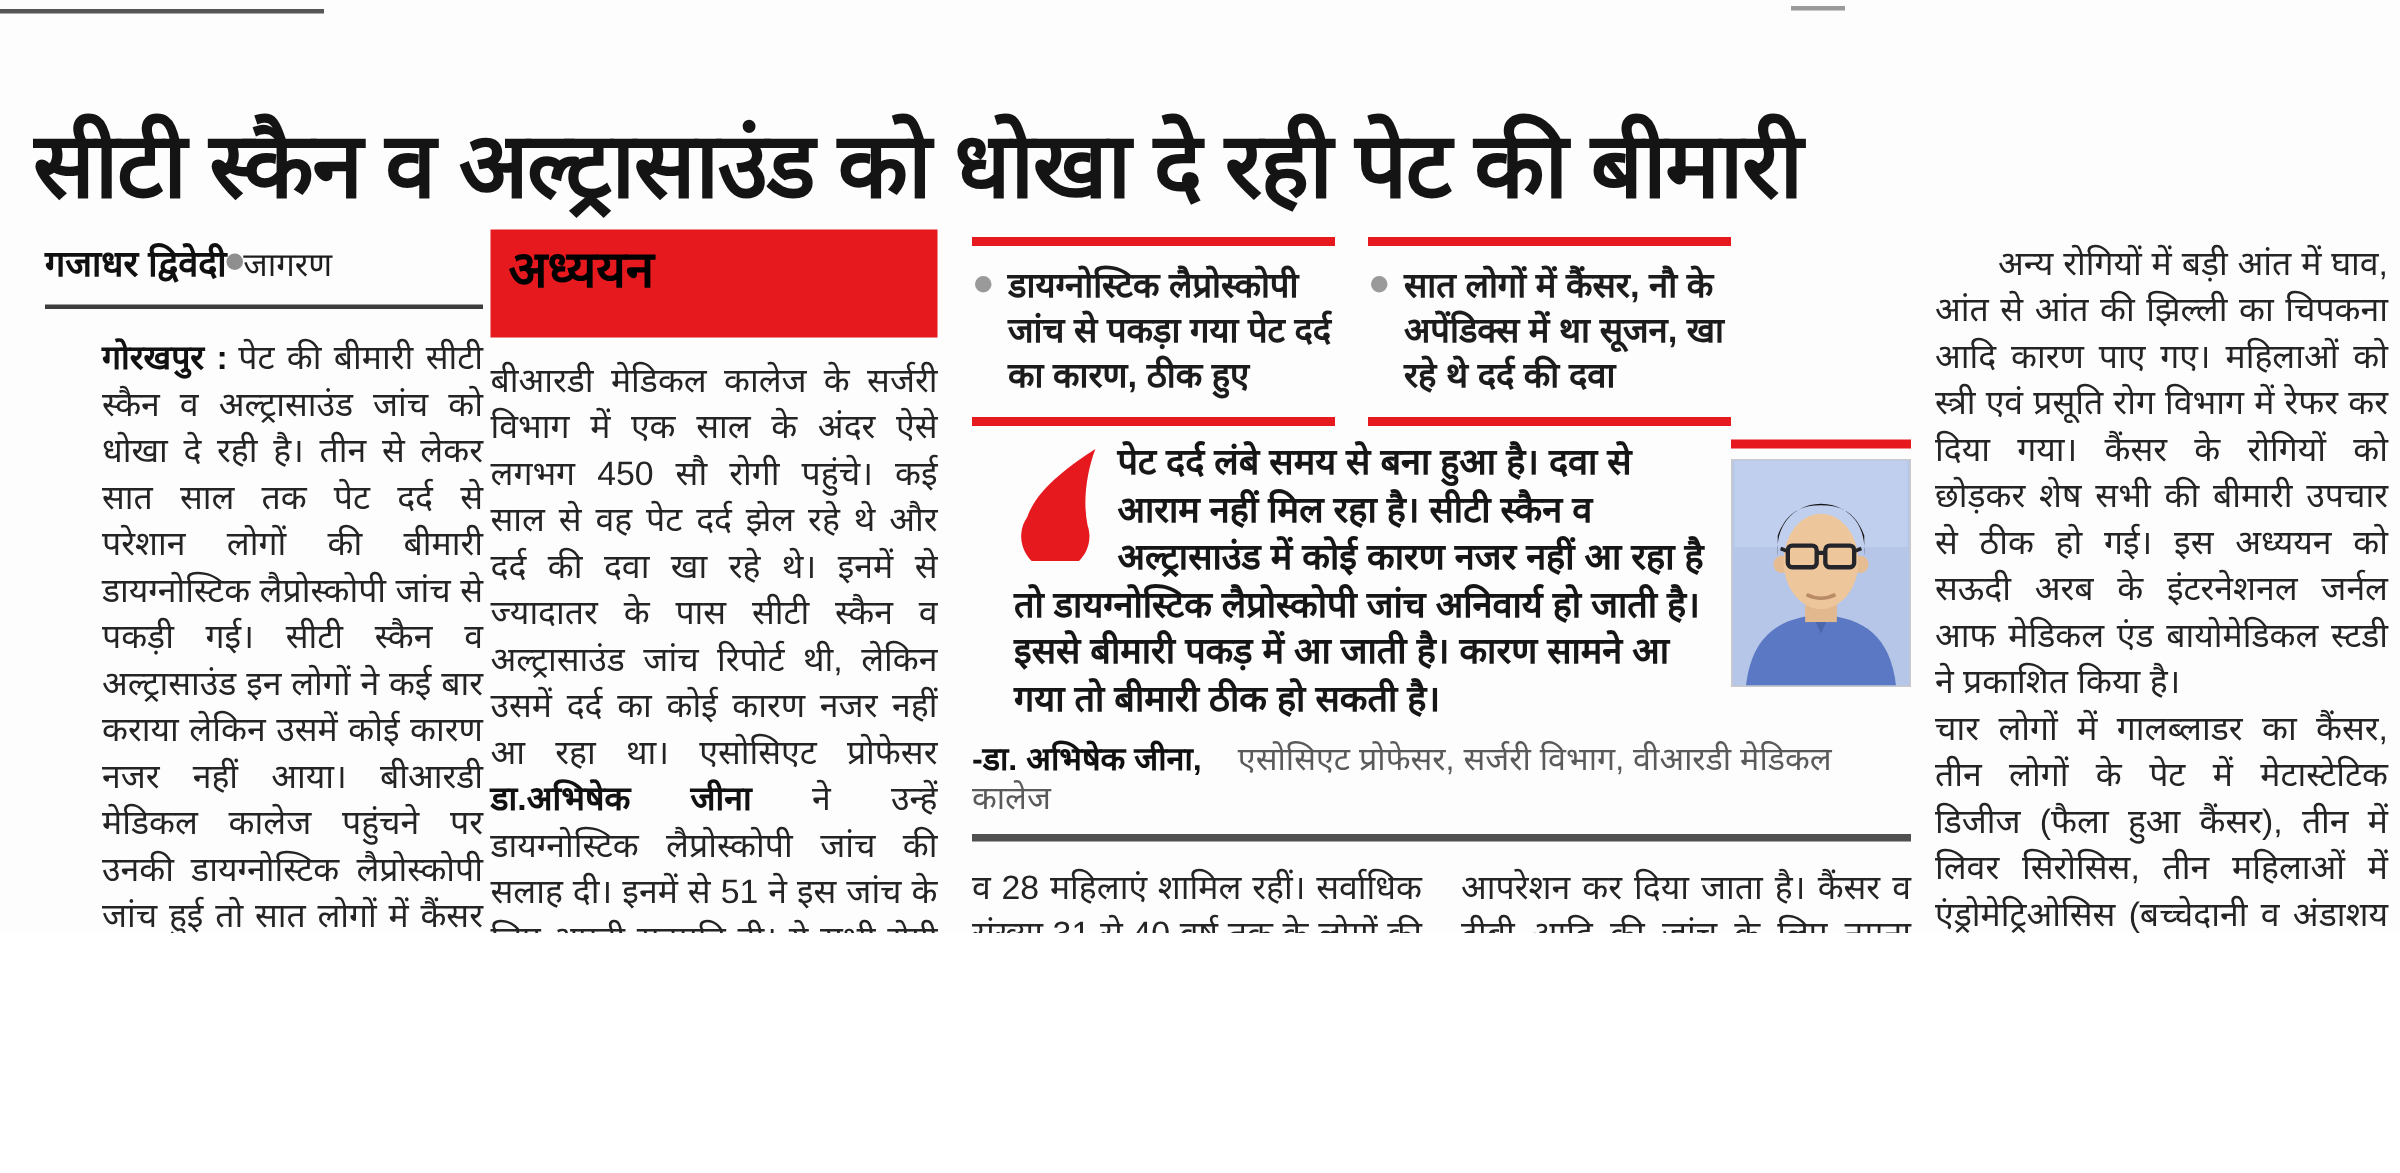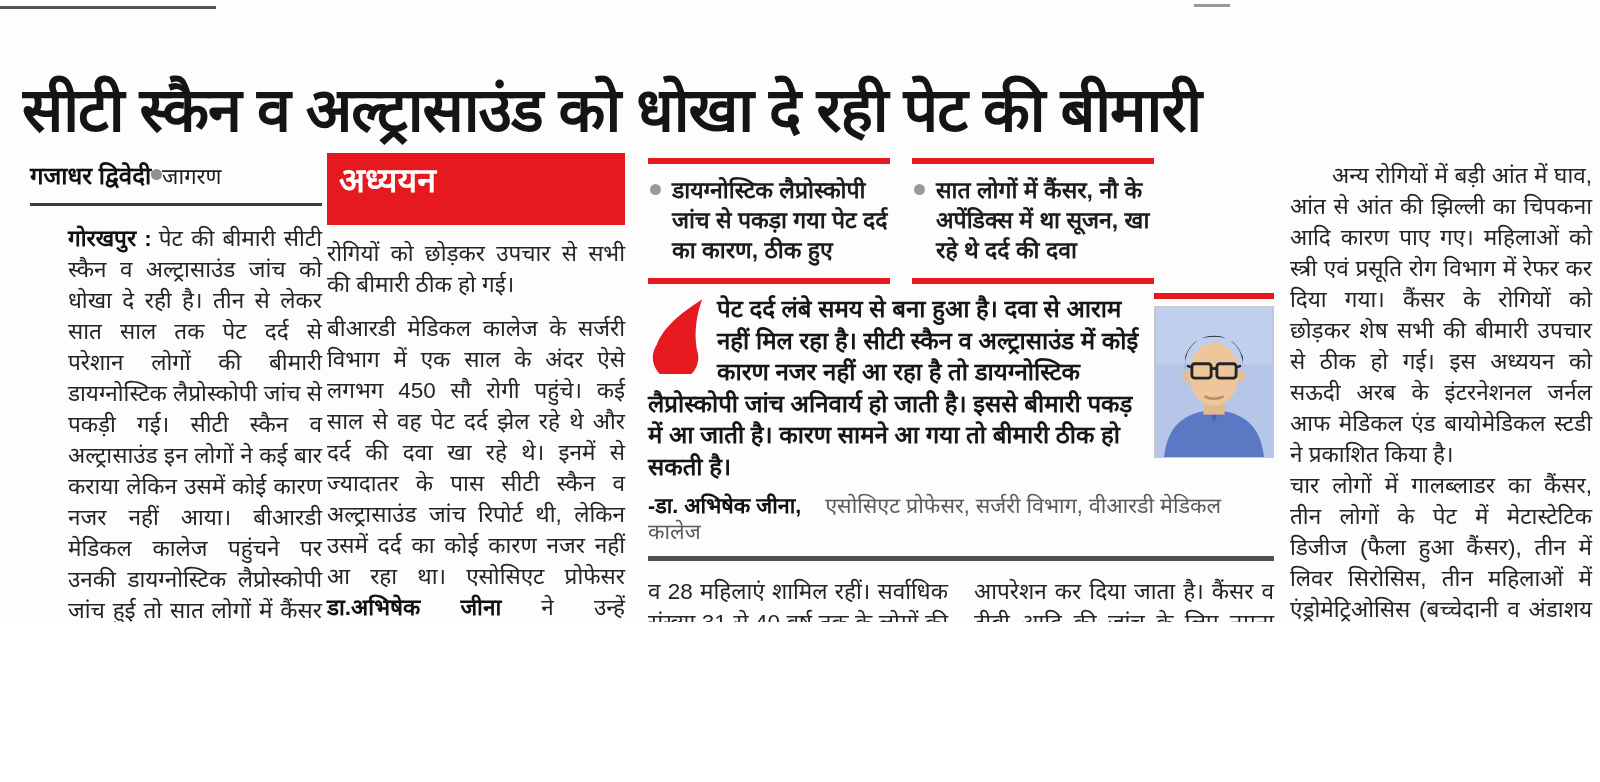--- a/index.html
+++ b/index.html
@@ -22,33 +22,33 @@
   .col1{position:absolute;left:30px;top:158px;width:292px;}
   .byline{display:flex;align-items:center;}
   .byline-author{font-weight:700;font-size:24px;color:#101010;}
   .byline-dot{width:11px;height:11px;border-radius:50%;background:#8f8f8f;flex:0 0 auto;}
   .byline-agency{font-size:22px;color:#1d1d1d;}
   .byline-rule{height:3px;background:#3d3d3d;margin-top:12px;}
   .col1 .bodytext{margin-top:17px;margin-left:38px;}
 
   
   .col2{position:absolute;left:327px;top:153px;width:298px;}
-  .sectionbox{background:#e6191f;color:#ffffff;font-weight:700;font-size:34px;
+  .sectionbox{background:#e6191f;color:#000000;font-weight:700;font-size:34px;
     line-height:1.05;padding:10px 14px 26px 12px;}
   .col2 .bodytext{margin-top:13px;}
 
   
   .middle{position:absolute;left:648px;top:158px;width:626px;}
   .hl-row{display:flex;gap:22px;}
   .hl-box{width:240px;border-top:6px solid #e6191f;border-bottom:6px solid #e6191f;
     padding:11px 0 13px 2px;}
   .hl-item{display:flex;gap:11px;font-weight:700;font-size:23px;line-height:30px;color:#1c1c1c;}
   .hl-bullet{flex:0 0 auto;width:11px;height:11px;border-radius:50%;background:#9a9a9a;margin-top:9px;}
 
-  .quote-row{display:flex;gap:14px;margin-top:9px;}
+  .quote-row{display:flex;gap:14px;margin-top:9px;margin-left:28px;}
   .quote-main{width:492px;}
   .qmark{float:left;width:56px;height:76px;margin:5px 13px 2px 0;}
   .quote-text{font-weight:700;font-size:24px;line-height:31.5px;color:#161616;text-align:left;margin:0;}
   .photo-block{width:120px;flex:0 0 auto;}
   .photo-redbar{height:6px;background:#e6191f;margin-bottom:7px;}
   .photo-svg{display:block;width:118px;height:150px;border:1px solid #c9c9c9;background:#b6c6e8;}
 
   .attribution{margin-top:11px;font-size:21.5px;line-height:26px;}
   .attr-name{font-weight:700;color:#101010;margin-right:24px;}
   .attr-title{color:#5a5a5a;}
@@ -77,21 +77,20 @@
       <span class="byline-agency">जागरण</span>
     </div>
     <div class="byline-rule"></div>
     <p class="bodytext"><span class="dateline">गोरखपुर :</span><span>पेट की बीमारी सीटी स्कैन व अल्ट्रासाउंड जांच को धोखा दे रही है। तीन से लेकर सात साल तक पेट दर्द से परेशान लोगों की बीमारी डायग्नोस्टिक लैप्रोस्कोपी जांच से पकड़ी गई। सीटी स्कैन व अल्ट्रासाउंड इन लोगों ने कई बार कराया लेकिन उसमें कोई कारण नजर नहीं आया। बीआरडी मेडिकल कालेज पहुंचने पर उनकी डायग्नोस्टिक लैप्रोस्कोपी जांच हुई तो सात लोगों में कैंसर और नौ लोगों के अपेंडिक्स में सूजन मिला। किसी को टीबी थी तो किसी का लिवर खराब था। महिलाओं के अंडाशय में गांठ थी या अंडाशय व बच्चेदानी आपस में चिपकने से दर्द हो रहा था। कैंसर</span></p>
   </div>
 
   <div class="col2">
     <div class="sectionbox">
       <span>अध्ययन</span>
     </div>
-    <p class="bodytext">रोगियों को छोड़कर उपचार से सभी की बीमारी ठीक हो गई।</p>
     <p class="bodytext"><span>बीआरडी मेडिकल कालेज के सर्जरी विभाग में एक साल के अंदर ऐसे लगभग 450 सौ रोगी पहुंचे। कई साल से वह पेट दर्द झेल रहे थे और दर्द की दवा खा रहे थे। इनमें से ज्यादातर के पास सीटी स्कैन व अल्ट्रासाउंड जांच रिपोर्ट थी, लेकिन उसमें दर्द का कोई कारण नजर नहीं आ रहा था। एसोसिएट प्रोफेसर </span><span class="boldname">डा.अभिषेक जीना</span><span> ने उन्हें डायग्नोस्टिक लैप्रोस्कोपी जांच की सलाह दी। इनमें से 51 ने इस जांच के लिए अपनी सहमति दी। ये सभी रोगी तीन से लेकर सात साल से पेट दर्द से पीड़ित थे। रोगियों में 23 पुरुष</span></p>
   </div>
 
   <div class="middle">
 
     <div class="hl-row">
       <div class="hl-box">
         <div class="hl-item">
           <span class="hl-bullet"></span>
           <span>डायग्नोस्टिक लैप्रोस्कोपी जांच से पकड़ा गया पेट दर्द का कारण, ठीक हुए</span>

